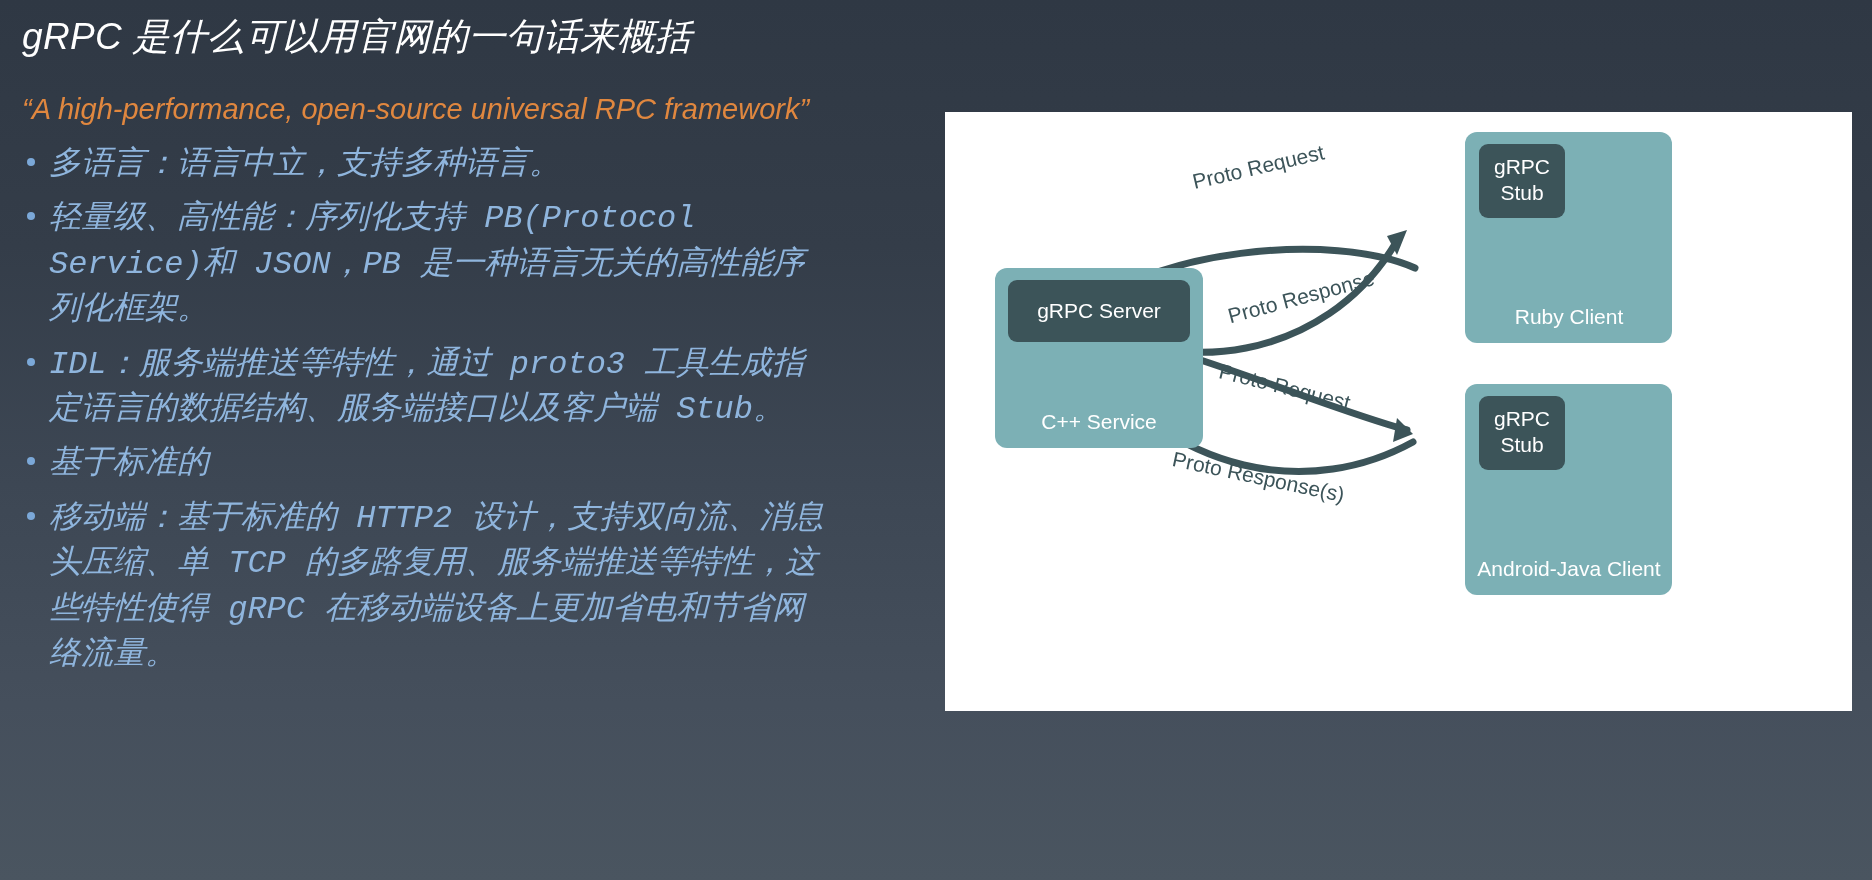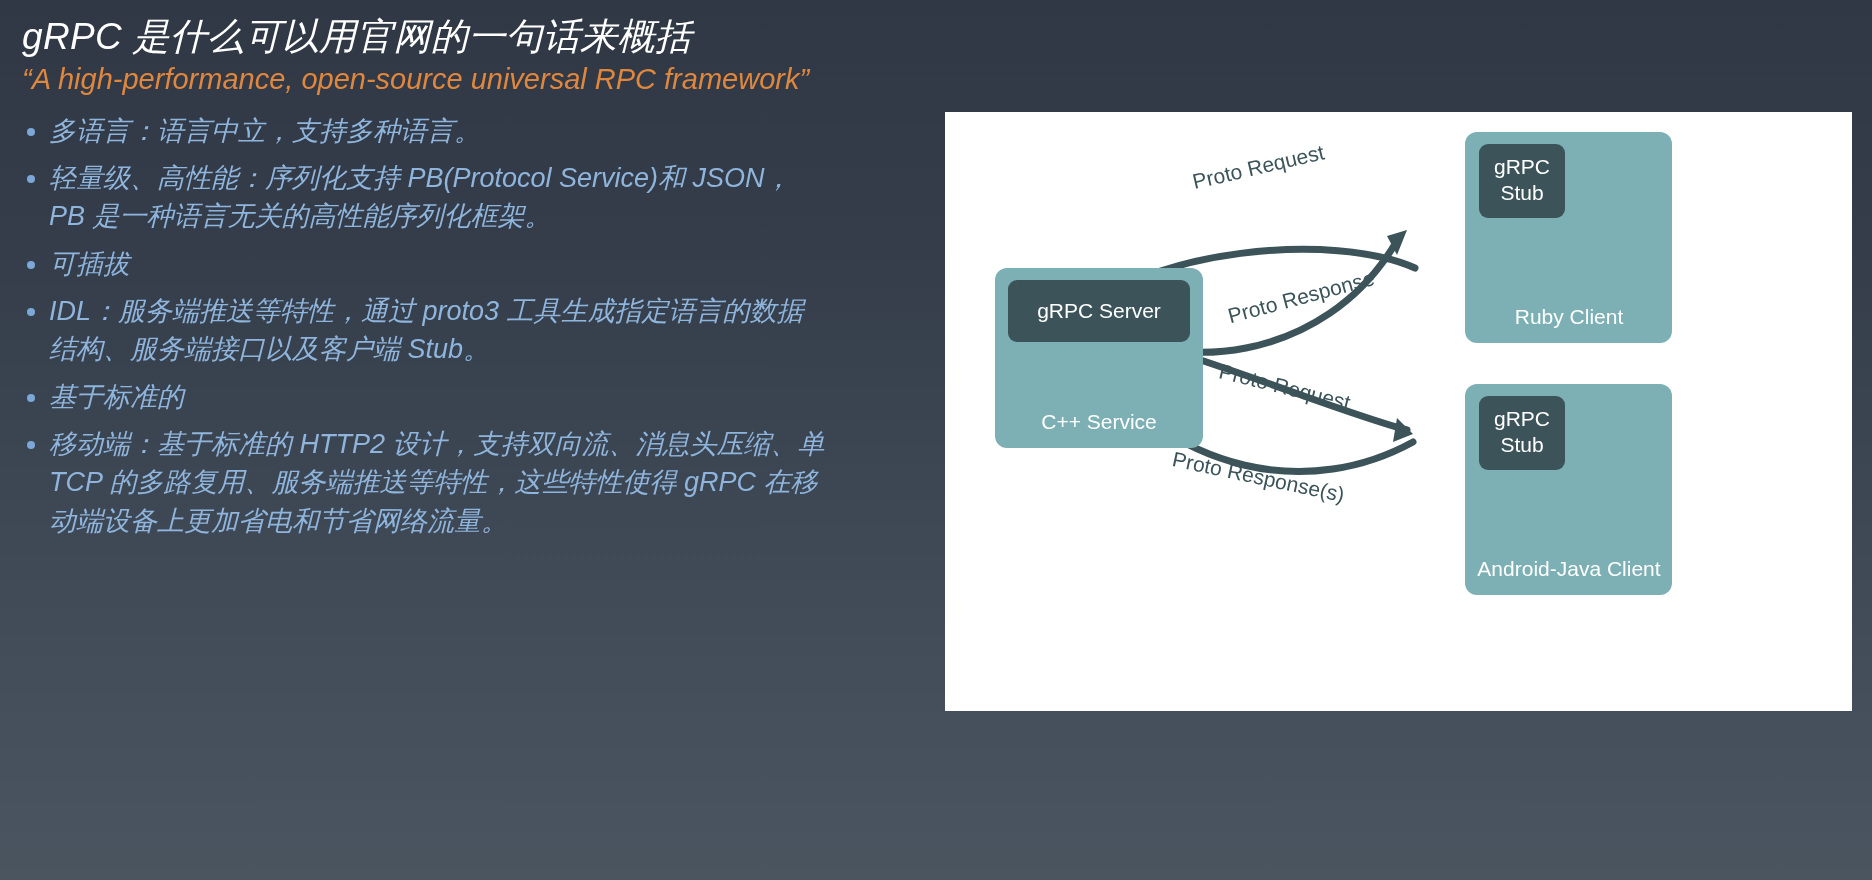--- a/index.html
+++ b/index.html
@@ -20,41 +20,42 @@
   #slide-title {
     font-size:37px;
     font-style:italic;
     font-weight:400;
     color:#ffffff;
     letter-spacing:0.3px;
     line-height:1.25;
     white-space:nowrap;
   }
   #quote-block {
-    margin-top:0;
+    margin-top:30px;
     font-size:29px;
     font-style:italic;
     font-weight:400;
     color:#e0873f;
     line-height:1.33;
     max-width:790px;
   }
   .quote-mark { color:#e0873f; font-style:italic; }
 
   #bullet-list { margin-top:13px; list-style:none; }
   #bullet-list li {
     position:relative;
     padding-left:27px;
     margin-bottom:9px;
-    font-size:27px;
+    font-size:32px;
     font-style:italic;
     font-weight:400;
     color:#8fb5dd;
     line-height:1.42;
     max-width:805px;
+    font-family:Liberation Mono, monospace;
   }
   #bullet-list li .dot {
     position:absolute;
     left:5px; top:16px;
     width:8px; height:8px;
     border-radius:50%;
     background:#7ba8d8;
   }
 
   
@@ -101,24 +102,20 @@
     <div id="quote-block"><span class="quote-mark">“</span><span>A high-performance, open-source universal RPC framework</span><span class="quote-mark">”</span></div>
 
     <ul id="bullet-list">
       <li>
         <span class="dot"></span>
         <span>多语言：语言中立，支持多种语言。</span>
       </li>
       <li>
         <span class="dot"></span>
         <span>轻量级、高性能：序列化支持 PB(Protocol Service)和 JSON，PB 是一种语言无关的高性能序列化框架。</span>
-      </li>
-      <li>
-        <span class="dot"></span>
-        <span>可插拔</span>
       </li>
       <li>
         <span class="dot"></span>
         <span>IDL：服务端推送等特性，通过 proto3 工具生成指定语言的数据结构、服务端接口以及客户端 Stub。</span>
       </li>
       <li>
         <span class="dot"></span>
         <span>基于标准的</span>
       </li>
       <li>

